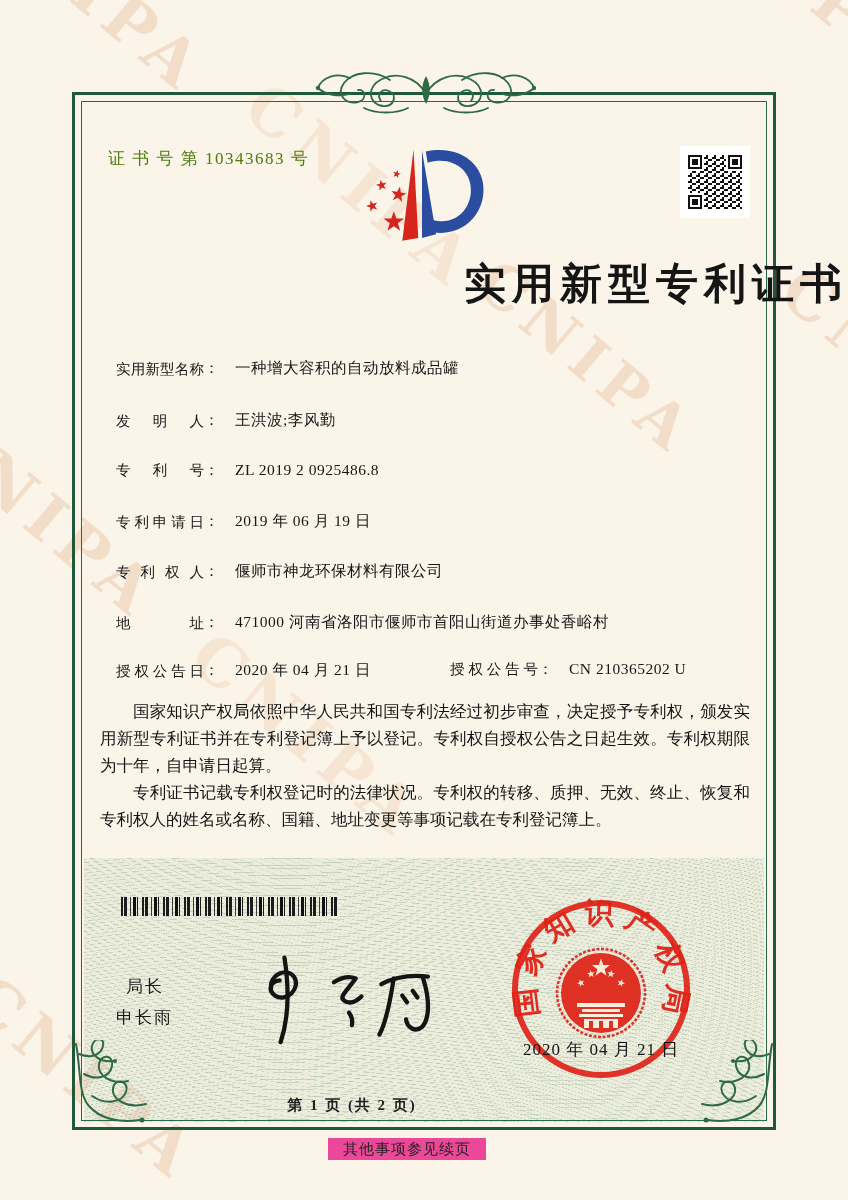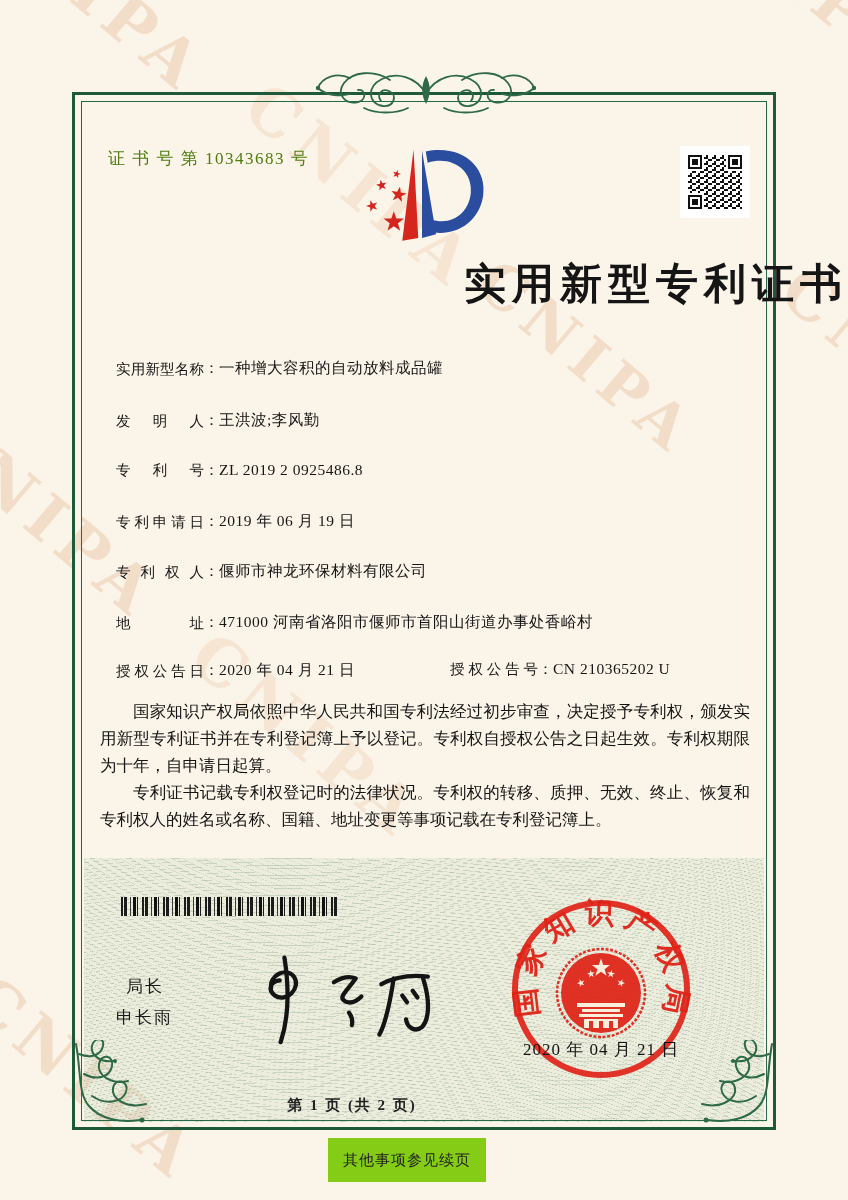--- a/index.html
+++ b/index.html
@@ -42,21 +42,21 @@
     display:flex;align-items:center;justify-content:center;}
   .title{position:absolute;left:0;top:256px;width:100%;text-align:right;font-size:42px;
     font-weight:bold;letter-spacing:6px;color:#151515;z-index:3;}
 
   
   .frow{position:absolute;left:116px;font-size:15px;color:#161616;z-index:3;white-space:nowrap;}
   .frow2{position:absolute;left:450px;font-size:15px;color:#161616;z-index:3;white-space:nowrap;}
   .flabel{display:inline-block;width:88px;font-size:14.5px;text-align:justify;text-align-last:justify;
     vertical-align:bottom;font-family:Liberation Mono, monospace;}
   .fcolon{display:inline-block;}
-  .fvalue{display:inline-block;margin-left:0;font-size:15.5px;letter-spacing:.5px;}
+  .fvalue{display:inline-block;margin-left:16px;font-size:15.5px;letter-spacing:.5px;}
 
   
   .bodytext{position:absolute;left:100px;top:698px;width:650px;z-index:3;color:#141414;
     font-size:16.5px;line-height:27px;text-align:justify;}
   .bodytext p{margin:0;text-indent:2em;}
 
   
   .barcode{position:absolute;left:121px;top:897px;width:217px;height:19px;z-index:3;
     background:repeating-linear-gradient(90deg,
       #1c1c1c 0 2px, rgba(0,0,0,0) 2px 3px,
@@ -71,21 +71,21 @@
   .sig-hand{position:absolute;left:250px;top:950px;z-index:3;}
 
   
   .seal{position:absolute;left:508px;top:896px;z-index:3;}
   .seal-date{position:absolute;left:498px;top:1038px;width:206px;text-align:center;
     font-size:17px;color:#141414;z-index:4;letter-spacing:1px;white-space:nowrap;}
 
   
   .page-info{position:absolute;left:0;top:1096px;width:704px;text-align:center;font-size:15px;
     color:#222;z-index:3;letter-spacing:2px;font-weight:bold;}
-  .cont-box{position:absolute;left:328px;top:1138px;width:158px;height:44px;background:#84cc16;
+  .cont-box{position:absolute;left:328px;top:1138px;width:158px;height:22px;background:#ec4899;
     display:flex;align-items:center;justify-content:center;font-size:15px;color:#222;
     z-index:3;letter-spacing:1px;}
 </style>
 </head>
 <body>
 
 <div class="page">
 
   <div class="wm wm1">CNIPA</div>
   <div class="wm wm2">CNIPA</div>

